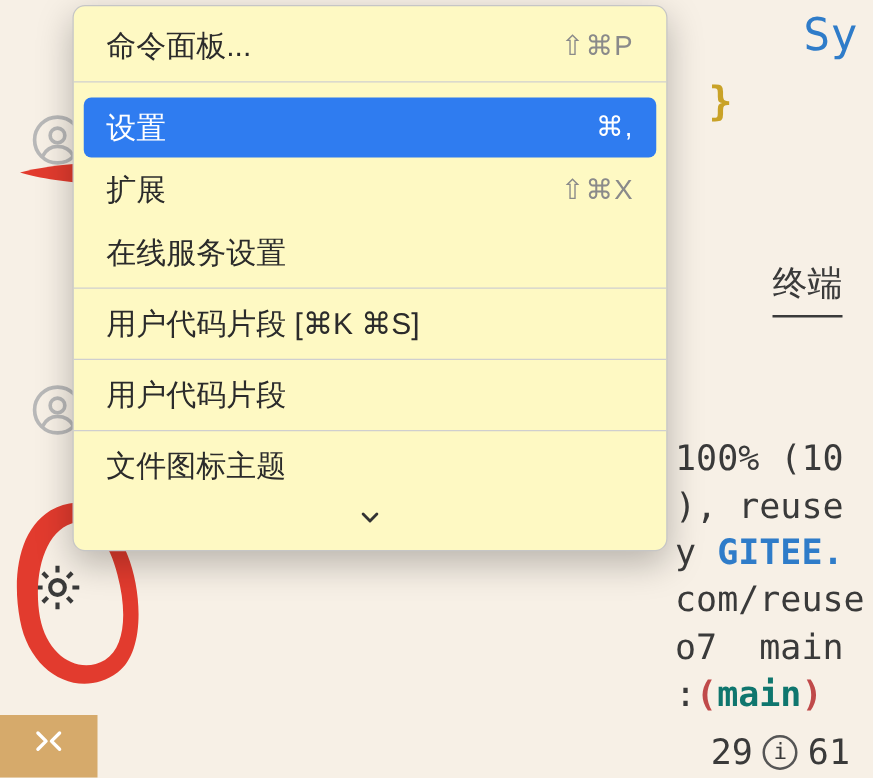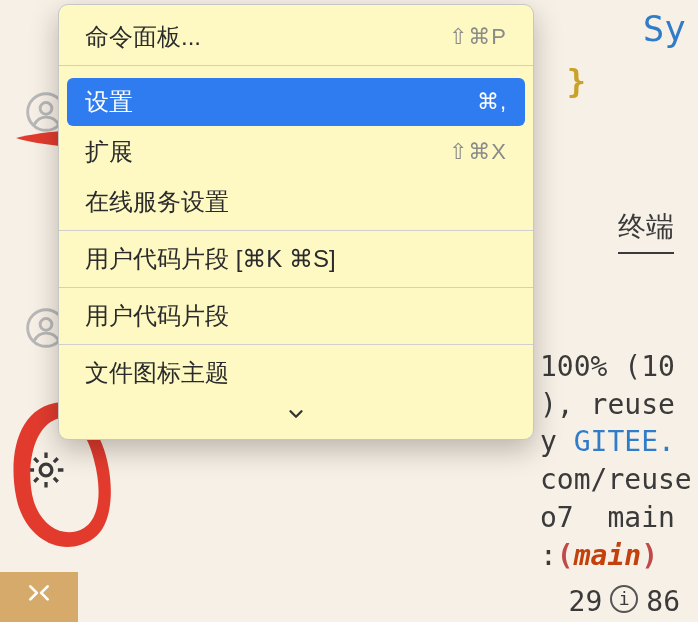--- a/index.html
+++ b/index.html
@@ -47,30 +47,30 @@
       position: absolute;
       top: 310px;
       left: 540px;
       right: 8px;
       font-family: ui-monospace, Menlo, monospace;
       font-size: 28px;
       line-height: 1.35;
       color: #3a3a3a;
       white-space: pre;
     }
-    .terminal-output .kw { color: #2f7cc9; font-weight: 400; margin-top: 47px; }
-    .terminal-output .branch { color: #c2410c; font-weight: 600; font-style: italic; }
+    .terminal-output .kw { color: #2f7cc9; font-weight: 700; margin-top: 47px; }
+    .terminal-output .branch { color: #0f766e; font-weight: 600; }
     .terminal-output .paren { color: #c04a4a; font-weight: 600; }
     .statusbar-right {
       position: absolute;
       bottom: 4px;
       right: 18px;
       display: flex;
       gap: 8px;
-      align-items: flex-start;
+      align-items: center;
       font-family: ui-monospace, Menlo, monospace;
       font-size: 28px;
       color: #3a3a3a;
       margin-left: 44px;
     }
     .status-bar-left {
       position: absolute;
       bottom: 0;
       left: 0;
       width: 78px;
@@ -179,21 +179,21 @@
       <svg width="26" height="26" viewBox="0 0 24 24" fill="none" stroke="currentColor" stroke-width="2.5" stroke-linecap="round" stroke-linejoin="round">
           <polyline points="4 17 10 11 4 5"></polyline>
           <polyline points="20 5 14 11 20 17"></polyline>
         </svg>
     </span>
   </div>
 
   <div class="statusbar-right">
     <span>29</span>
     <span class="info-icon">i</span>
-    <span>86</span>
+    <span>61</span>
   </div>
 
   <span class="activity-icon activity-user">
     <svg viewBox="0 0 24 24" width="44" height="44" fill="none" stroke="#b8b8b8" stroke-width="1.6">
         <circle cx="12" cy="12" r="10"></circle>
         <circle cx="12" cy="10" r="3.2"></circle>
         <path d="M5.5 19c1.6-3 4-4.2 6.5-4.2S17.4 16 19 19"></path>
       </svg>
   </span>
   <span class="activity-icon activity-account">

